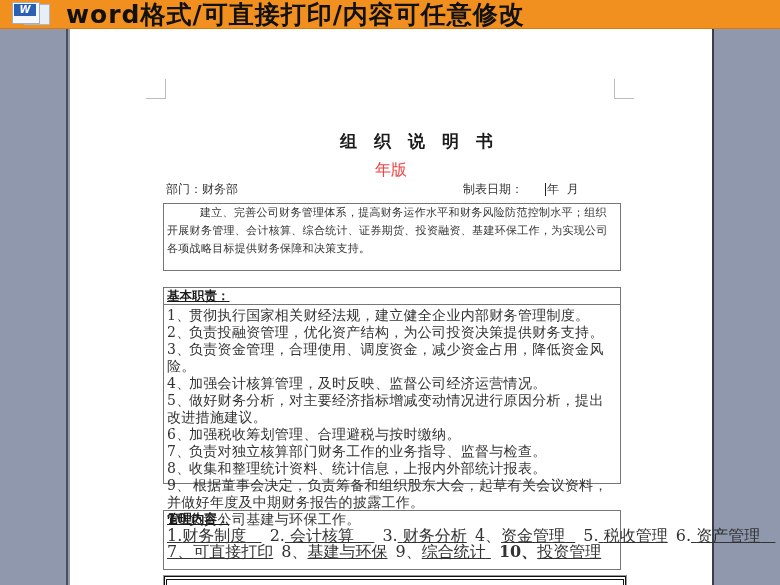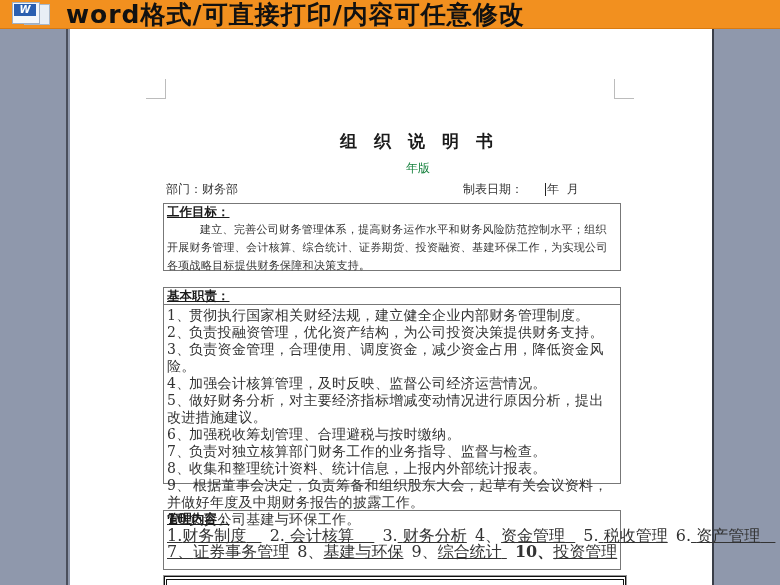--- a/index.html
+++ b/index.html
@@ -43,21 +43,21 @@
   .corner { position: absolute; width: 20px; height: 20px; }
   .corner-tl { left: 76px; top: 50px; border-right: 1px solid #bcbcbc; border-bottom: 1px solid #bcbcbc; }
   .corner-tr { left: 544px; top: 50px; border-left: 1px solid #bcbcbc; border-bottom: 1px solid #bcbcbc; }
 
   .doc-title {
     position: absolute; left: 0; width: 700px; top: 101px; text-align: center;
     font-size: 17px; font-weight: bold; letter-spacing: 17px; padding-left: 10px; color: #1a1a1a;
   }
   .doc-subtitle {
     position: absolute; left: 0; width: 642px; top: 131px; text-align: center;
-    font-size: 12px; color: #15803d; margin-left: 27px;
+    font-size: 16px; color: #ef4444;
   }
   .meta-row { position: absolute; top: 152px; font-size: 12px; color: #333; }
   .meta-dept { left: 96px; }
   .meta-date { left: 393px; }
   .meta-date .cursor { display: inline-block; width: 1px; height: 13px; background: #222; vertical-align: middle; margin-left: 22px; margin-right: 1px; }
 
   .box {
     position: absolute; left: 93px; width: 458px;
     border: 1px solid #777;
   }
@@ -114,21 +114,20 @@
   <div class="doc-subtitle">年版</div>
 
   <div class="meta-row meta-dept">
     <span>部门：</span><span>财务部</span>
   </div>
   <div class="meta-row meta-date">
     <span>制表日期：</span><span class="cursor"></span><span>年</span>&nbsp;&nbsp;<span>月</span>
   </div>
 
   <div class="box box-goal">
-    <div class="box-head">工作目标：</div>
     <div class="goal-text">建立、完善公司财务管理体系，提高财务运作水平和财务风险防范控制水平；组织开展财务管理、会计核算、综合统计、证券期货、投资融资、基建环保工作，为实现公司各项战略目标提供财务保障和决策支持。</div>
   </div>
 
   <div class="box box-duty">
     <div class="box-head">基本职责：</div>
     <div class="duty-list">
       <div class="duty-item"><span class="num">1、</span><span>贯彻执行国家相关财经法规，建立健全企业内部财务管理制度。</span></div>
       <div class="duty-item"><span class="num">2、</span><span>负责投融资管理，优化资产结构，为公司投资决策提供财务支持。</span></div>
       <div class="duty-item"><span class="num">3、</span><span>负责资金管理，合理使用、调度资金，减少资金占用，降低资金风险。</span></div>
       <div class="duty-item"><span class="num">4、</span><span>加强会计核算管理，及时反映、监督公司经济运营情况。</span></div>
@@ -145,21 +144,21 @@
     <div class="box-head">管理内容：</div>
     <div class="mgmt-line">
       <span class="mgmt-item"><span class="u">1.</span><span class="u">财务制度</span><span class="pad">   </span></span>
       <span class="mgmt-item"><span>2.</span><span class="pad"> </span><span class="u">会计核算</span><span class="pad">    </span></span>
       <span class="mgmt-item"><span>3.</span><span class="pad"> </span><span class="u">财务分析</span></span>
       <span class="mgmt-item"><span>4、</span><span class="u">资金管理</span><span class="pad">  </span></span>
       <span class="mgmt-item"><span>5.</span><span class="pad"> </span><span class="u">税收管理</span></span>
       <span class="mgmt-item"><span>6.</span><span class="pad"> </span><span class="u">资产管理</span><span class="pad">   </span></span>
     </div>
     <div class="mgmt-line">
-      <span class="mgmt-item"><span class="u">7、</span><span class="u">证券事务管理</span></span>
+      <span class="mgmt-item"><span class="u">7、</span><span class="u">可直接打印</span></span>
       <span class="mgmt-item"><span>8、</span><span class="u">基建与环保</span></span>
       <span class="mgmt-item"><span>9、</span><span class="u">综合统计</span><span class="pad"> </span></span>
       <span class="mgmt-item"><span style="font-weight:bold">10、</span><span class="u">投资管理</span></span>
     </div>
   </div>
 
   <div class="bottom-box"></div>
 </div>
 
 </body></html>

